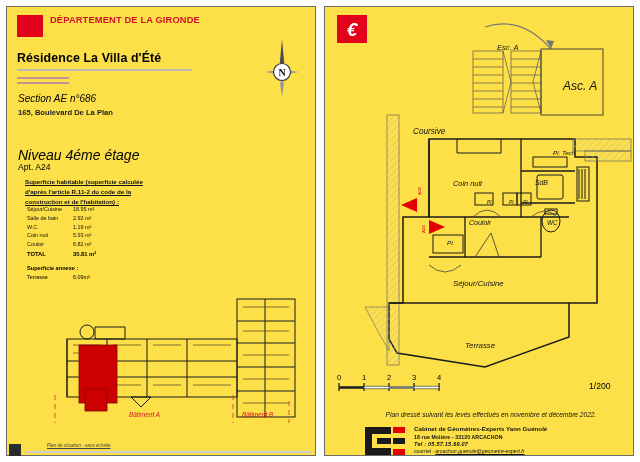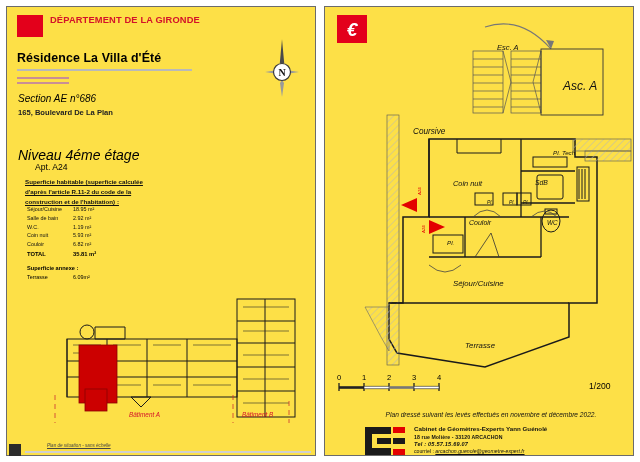--- a/index.html
+++ b/index.html
@@ -22,21 +22,21 @@
   .residence{position:absolute;left:10px;top:44px;font-size:12.4px;font-weight:bold;letter-spacing:.1px;}
   .rule-gray{position:absolute;left:10px;top:62px;width:175px;height:2px;background:#b9b9b9;}
   .rule-pink1{position:absolute;left:10px;top:70px;width:52px;height:2px;background:#c98f95;}
   .rule-pink2{position:absolute;left:10px;top:75px;width:52px;height:2px;background:#c98f95;}
 
   .section-ae{position:absolute;left:11px;top:86px;font-size:10px;font-style:italic;}
   .address{position:absolute;left:11px;top:101px;font-size:7.6px;font-weight:bold;color:#222;}
 
   .batiment{position:absolute;left:11px;top:118px;font-size:14.5px;letter-spacing:.4px;}
   .niveau{position:absolute;left:11px;top:140px;font-size:14px;font-style:italic;}
-  .apt{position:absolute;left:28px;top:155px;font-size:8.6px;}
+  .apt{position:absolute;left:11px;top:155px;font-size:8.6px;}
 
   
   .surf-head{position:absolute;left:18px;top:170px;width:130px;font-size:6.2px;
              font-weight:bold;line-height:1.62;text-decoration:underline;color:#111;}
   .surf-table{position:absolute;left:20px;top:198px;width:120px;font-size:5.4px;color:#111;}
   .surf-table .r{display:flex;line-height:1.62;}
   .surf-table .r .n{width:46px;}
   .surf-table .r .v{width:42px;}
   .total-row{position:absolute;left:20px;top:244px;width:120px;font-size:5.8px;font-weight:bold;display:flex;}
   .total-row .n{width:46px;}

